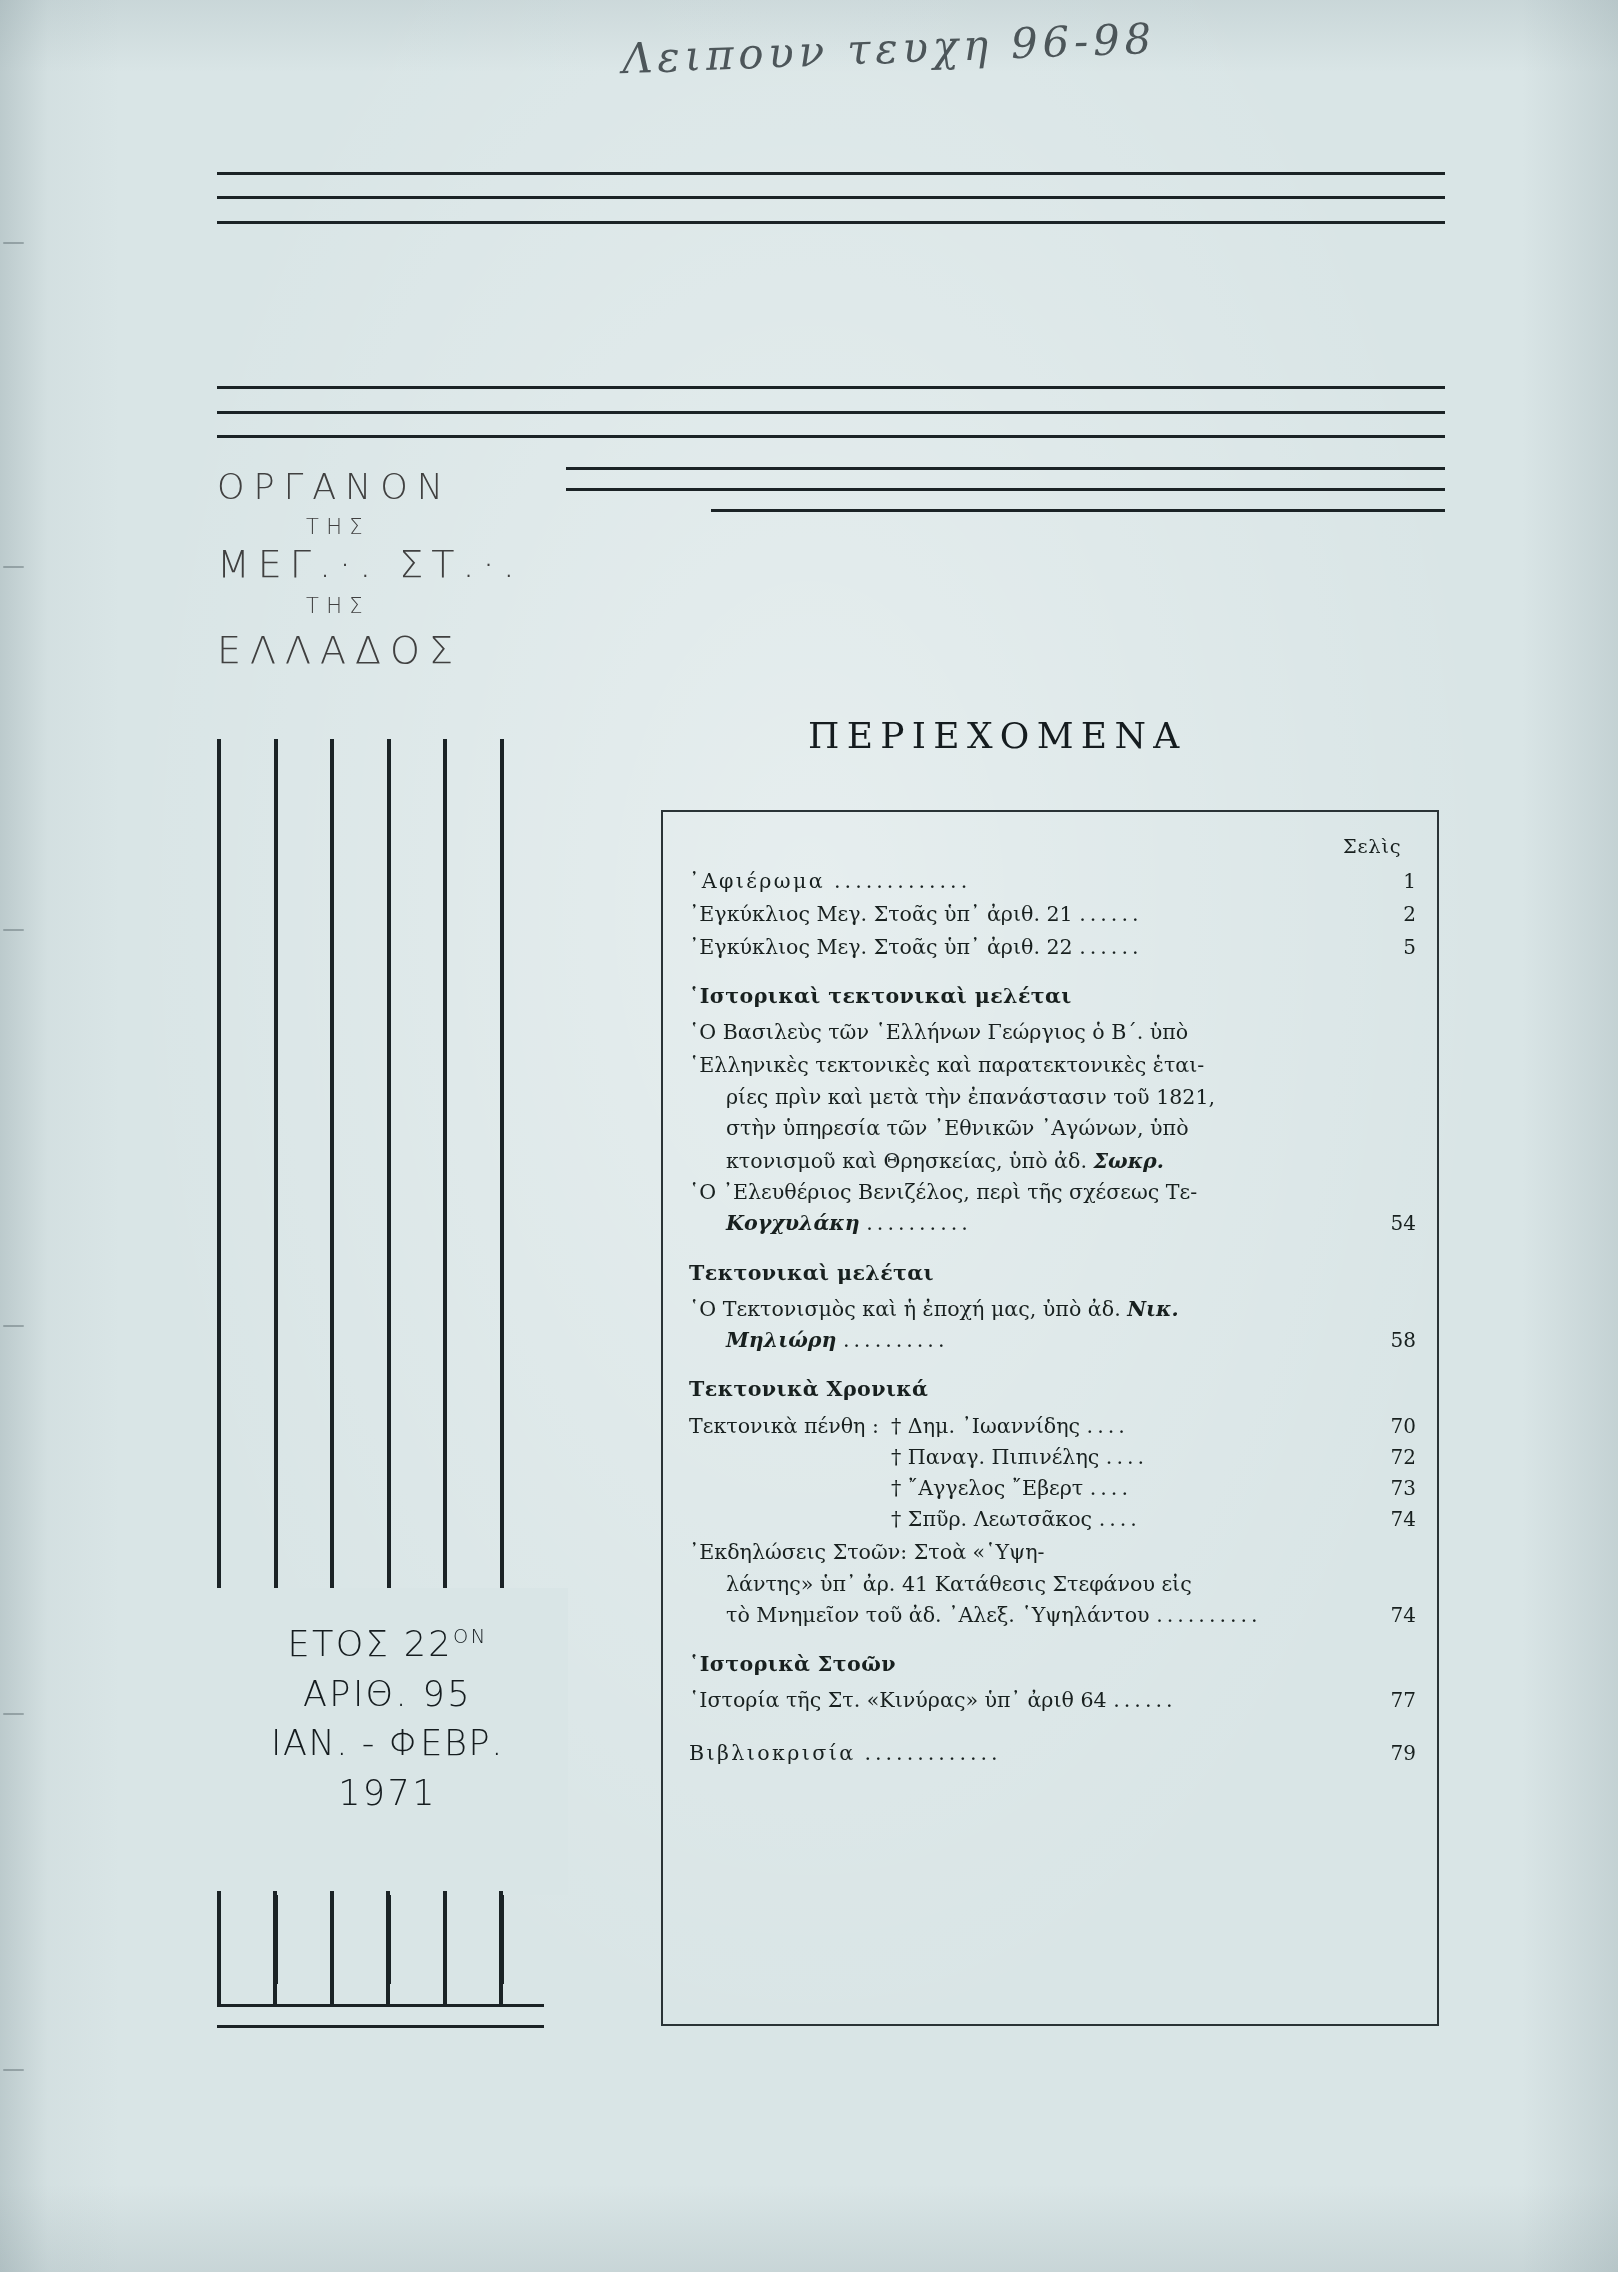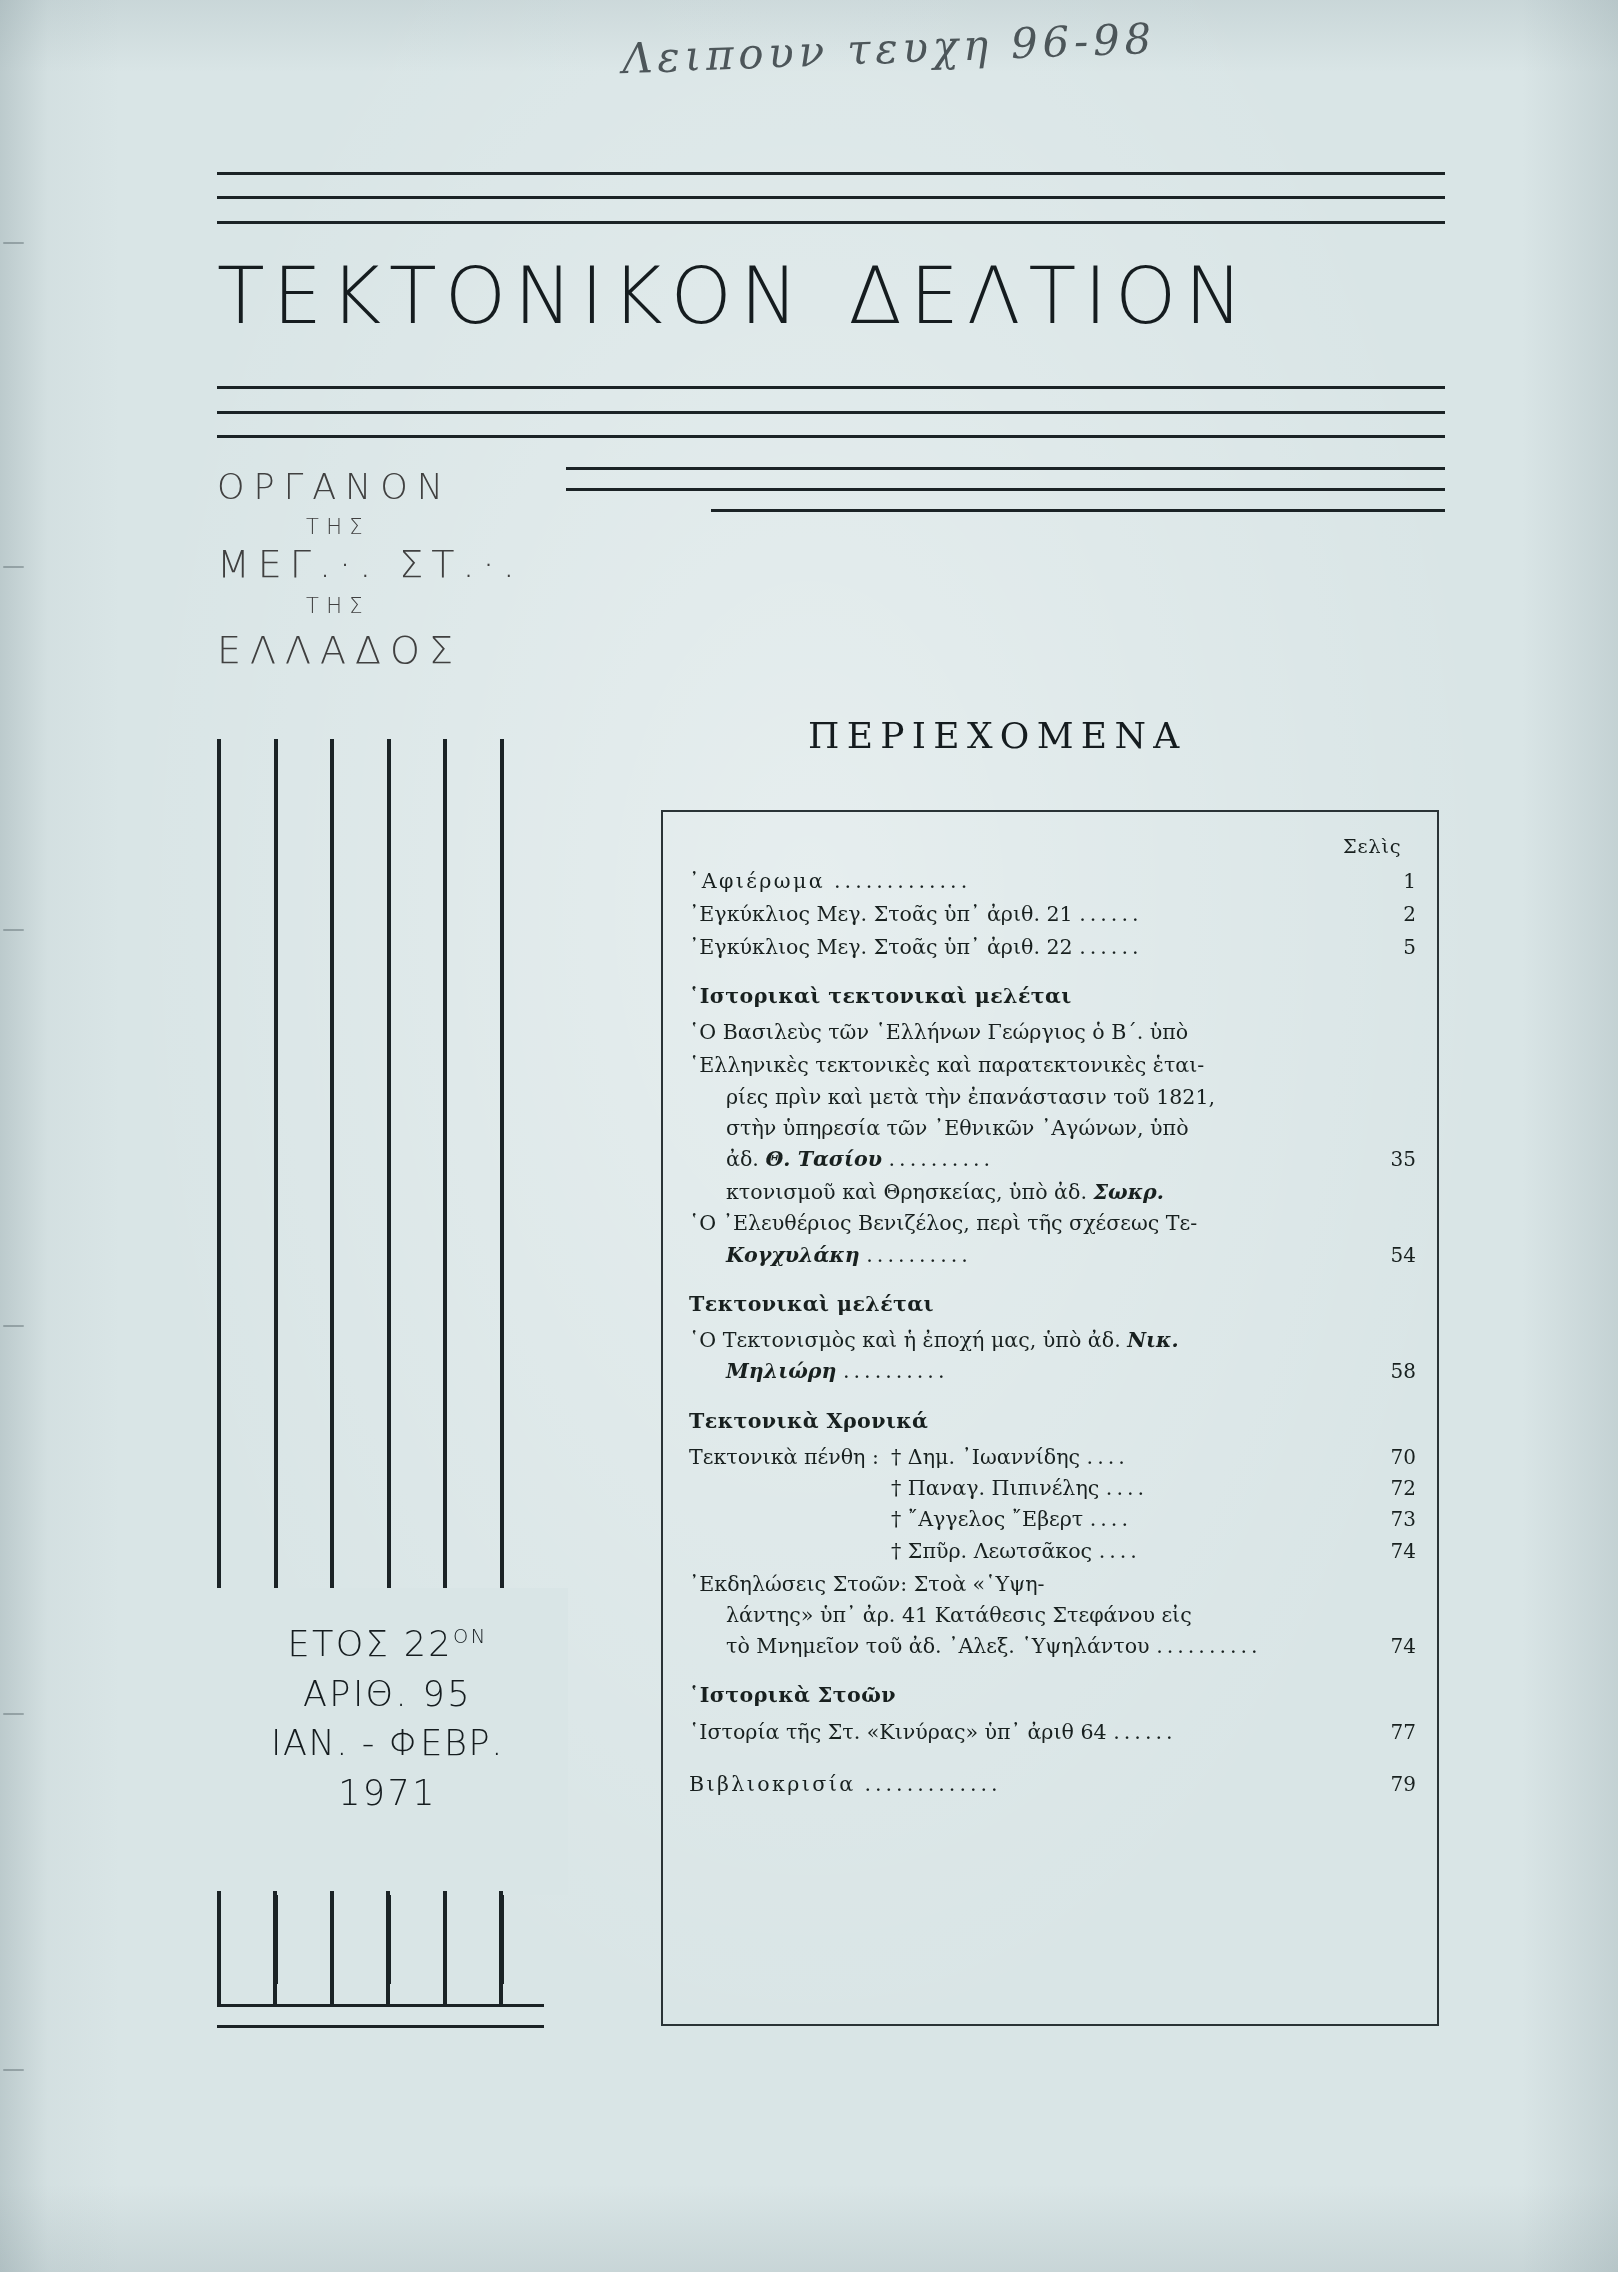--- a/index.html
+++ b/index.html
@@ -207,23 +207,20 @@
   <div class="spine-mark" style="top:1325px;"></div>
   <div class="spine-mark" style="top:1713px;"></div>
   <div class="spine-mark" style="top:2069px;"></div>
 
   <div id="handwriting">Λειπουν τευχη 96-98</div>
 
   <div class="rule" style="left:217px; top:172px; width:1228px; height:3.2px;"></div>
   <div class="rule" style="left:217px; top:196px; width:1228px; height:3.2px;"></div>
   <div class="rule" style="left:217px; top:221px; width:1228px; height:3.2px;"></div>
 
-  <div id="masthead-title">
-    <span>ΤΕΚΤΟΝΙΚΟΝ</span><span class="gap"></span><span>ΔΕΛΤΙΟΝ</span>
-  </div>
 
   <div class="rule" style="left:217px; top:386px; width:1228px; height:3.2px;"></div>
   <div class="rule" style="left:217px; top:411px; width:1228px; height:3.2px;"></div>
   <div class="rule" style="left:217px; top:435px; width:1228px; height:3.2px;"></div>
 
   <div class="rule" style="left:566px; top:467px; width:879px; height:3.2px;"></div>
   <div class="rule" style="left:566px; top:488px; width:879px; height:3.2px;"></div>
   <div class="rule" style="left:711px; top:509px; width:734px; height:3.2px;"></div>
 
   <div id="organ-block">
@@ -295,24 +292,20 @@
             <div class="pg"></div>
           </div>
           <div class="entry">
             <div class="txt indent"><span>ρίες πρὶν καὶ μετὰ τὴν ἐπανάστασιν τοῦ 1821,</span></div>
             <div class="pg"></div>
           </div>
           <div class="entry">
             <div class="txt indent"><span>στὴν ὑπηρεσία τῶν ᾿Εθνικῶν ᾿Αγώνων, ὑπὸ</span></div>
             <div class="pg"></div>
           </div>
-          <div class="entry">
-            <div class="txt indent"><span>ἀδ. <span class="nm">Θ. Τασίου</span></span> <span class="leader">..........</span></div>
-            <div class="pg">35</div>
-          </div>
         </div>
         <div class="blockentry">
           <div class="entry">
             <div class="txt indent"><span>κτονισμοῦ καὶ Θρησκείας, ὑπὸ ἀδ. <span class="nm">Σωκρ.</span></span></div>
             <div class="pg"></div>
           </div>
           <div class="entry">
             <div class="txt"><span>῾Ο ᾿Ελευθέριος Βενιζέλος, περὶ τῆς σχέσεως Τε-</span></div>
             <div class="pg"></div>
           </div>

